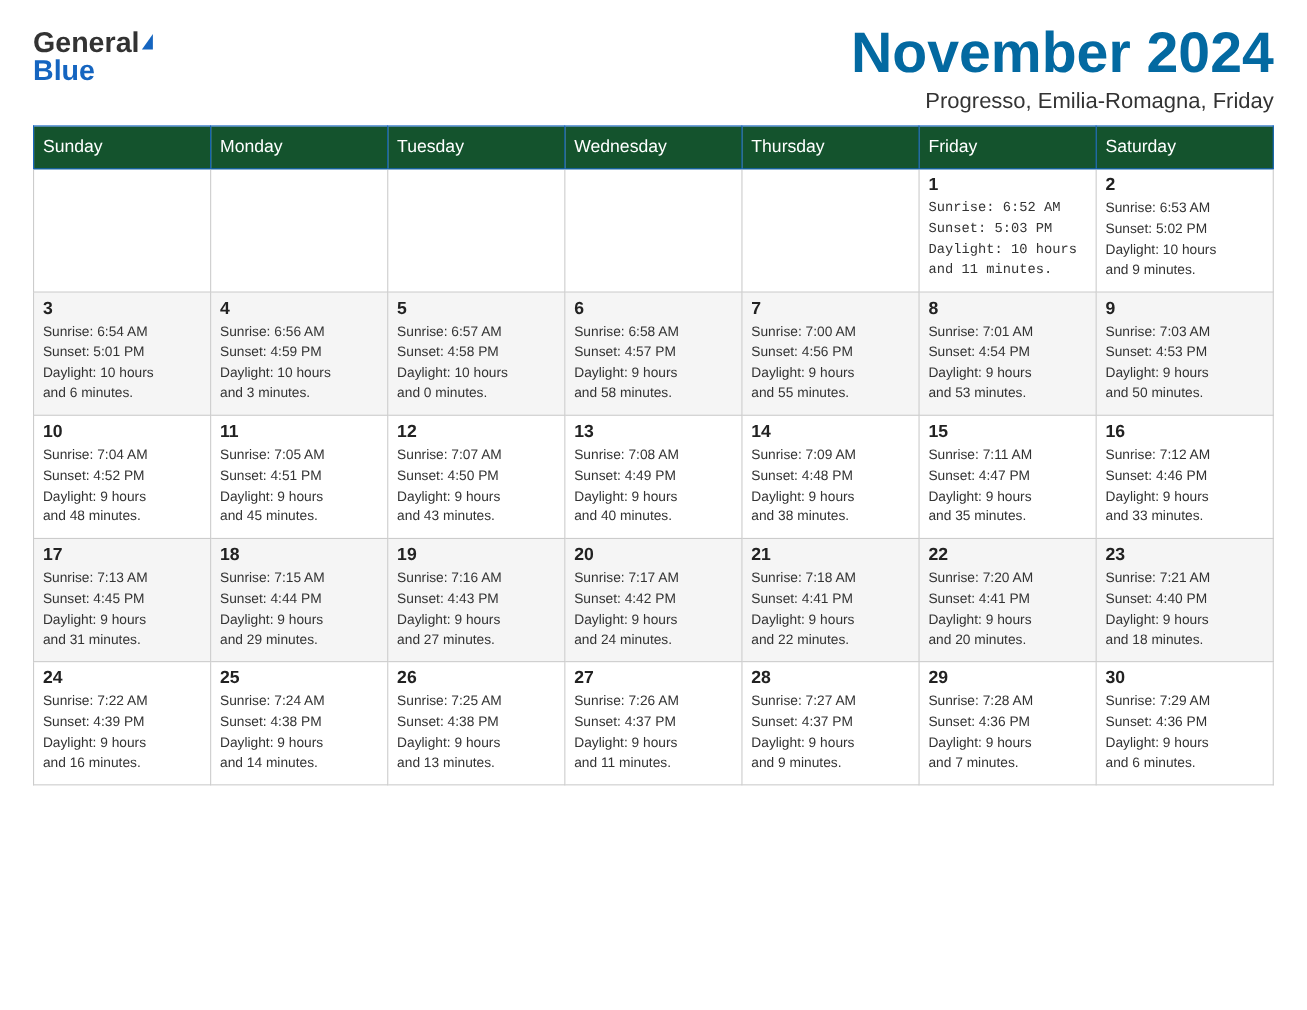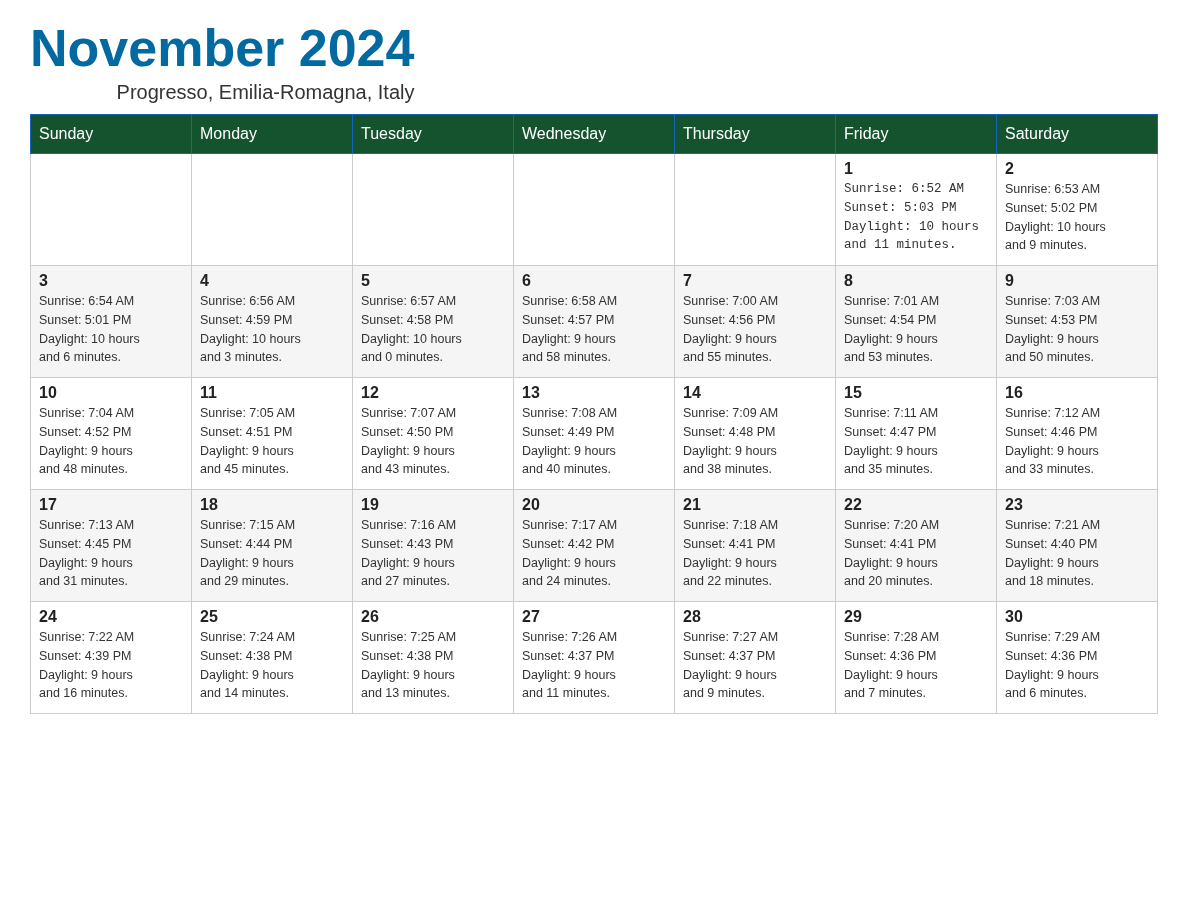--- a/index.html
+++ b/index.html
@@ -99,23 +99,32 @@
       background: #f9f9f9;
     }
     
     .row-even td { background: #f5f5f5; }
     .row-odd td { background: #ffffff; }
   </style>
 </head>
 <body>
 
 <div class="header-row">
+  <div class="logo">
+    <div style="display:flex;align-items:center;">
+      <span class="logo-text-general">General</span>
+      <span class="logo-triangle"></span>
+    </div>
+    <div>
+      <span class="logo-text-blue">Blue</span>
+    </div>
+  </div>
   <div class="title-area">
     <div class="month-title">November 2024</div>
-    <div class="location-title">Progresso, Emilia-Romagna, Italy</div>
+    <div class="location-title">Progresso, Emilia-Romagna, Friday</div>
   </div>
 </div>
 
 <table class="calendar-table">
   <thead>
     <tr>
     <th>Sunday</th>
         <th>Monday</th>
         <th>Tuesday</th>
         <th>Wednesday</th>

